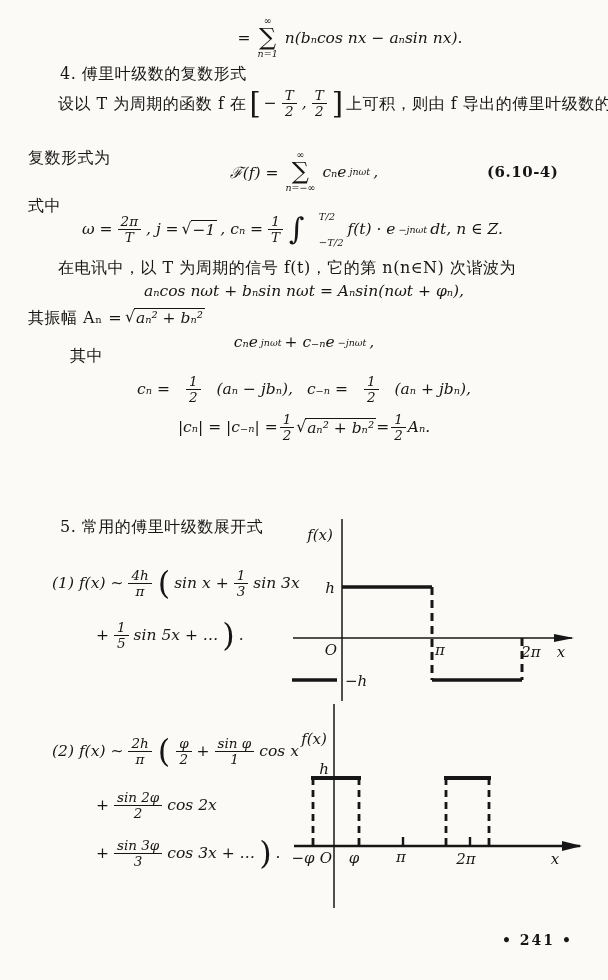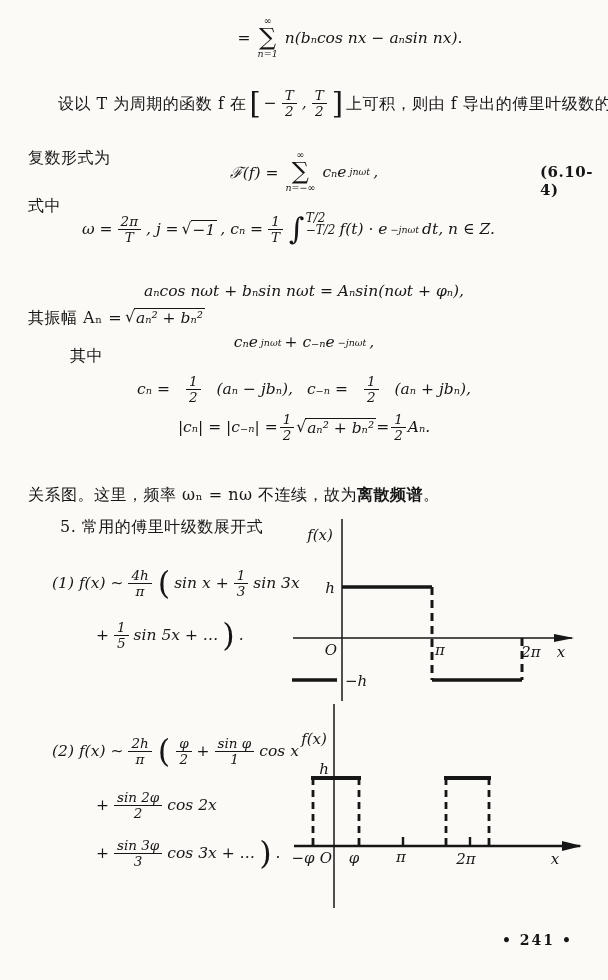--- a/index.html
+++ b/index.html
@@ -25,21 +25,21 @@
   .frac .fn{padding:0 3px;border-bottom:1.4px solid #161616;}
   .frac .fd{padding:0 3px;}
   .sum{display:inline-flex;flex-direction:column;align-items:center;line-height:1;margin:0 4px;font-style:normal;}
   .sum .sl{font-size:9.5px;line-height:1.1;font-style:italic;}
   .sum .ss{font-size:24px;line-height:.95;}
   .sqrt{display:inline-flex;align-items:flex-start;font-style:italic;}
   .sqrt .sv{font-style:normal;margin-right:-1px;}
   .sqrt .rad{border-top:1.4px solid #161616;padding:0 2px;}
   .intw{display:inline-flex;align-items:center;margin:0 1px;}
   .intw .is{font-size:30px;line-height:1;font-style:normal;}
-  .intw .il{display:flex;flex-direction:column;height:36px;font-size:12px;line-height:1;margin-left:1px;padding-top:2px;}
+  .intw .il{display:flex;flex-direction:column;justify-content:space-between;height:36px;font-size:10px;line-height:1;margin-left:14px;padding-top:2px;}
   .bk{font-size:29px;font-weight:300;line-height:.9;font-style:normal;}
   .bigp{font-size:32px;font-weight:300;line-height:.9;font-style:normal;margin:0 1px;}
   .eqtag{font-style:normal;font-size:15px;font-weight:bold;letter-spacing:.5px;}
   .pagenum{font-size:14px;font-weight:bold;letter-spacing:2px;font-style:normal;}
   svg line,svg polyline{stroke:#161616;}
   svg text{fill:#161616;font-family:"DejaVu Serif","Liberation Serif",serif;font-style:italic;font-size:15px;}
 </style>
 </head>
 <body>
 
@@ -48,20 +48,21 @@
   <div class="abs row math" style="top:16px;left:0;right:0;justify-content:center;transform:translateX(46px);">
     <span>=</span>
     <span class="sum">
       <span class="sl">∞</span>
       <span class="ss">∑</span>
       <span class="sl">n=1</span>
     </span>
     <span>n(bₙcos nx − aₙsin nx).</span>
   </div>
 
+  <div class="abs cjk" style="left:60px;top:62px;">4. 傅里叶级数的复数形式</div>
 
   <div class="abs row" style="left:58px;top:88px;">
     <span class="cjk">设以 T 为周期的函数 f 在</span>
     <span class="bk">[</span>
     <span class="math">−</span>
     <span class="frac">
       <span class="fn">T</span>
       <span class="fd">2</span>
     </span>
     <span class="math">,</span>
@@ -78,21 +79,21 @@
     <span>ℱ(f) =</span>
     <span class="sum">
       <span class="sl">∞</span>
       <span class="ss">∑</span>
       <span class="sl">n=−∞</span>
     </span>
     <span>cₙe</span>
       <sup>jnωt</sup>
     <span>,</span>
   </div>
-  <div class="abs eqtag" style="left:540px;top:163px;">(6.10-4)</div>
+  <div class="abs eqtag" style="left:487px;top:163px;">(6.10-4)</div>
 
   <div class="abs cjk" style="left:28px;top:194px;">式中</div>
 
   <div class="abs row math" style="left:82px;top:210px;">
     <span>ω =</span>
     <span class="frac">
       <span class="fn">2π</span>
       <span class="fd">T</span>
     </span>
     <span>,  j =</span>
@@ -110,20 +111,21 @@
       <span class="il">
         <span>T/2</span>
         <span>−T/2</span>
       </span>
     </span>
     <span>f(t) · e</span>
       <sup>−jnωt</sup>
     <span>dt,  n ∈ Z.</span>
   </div>
 
+  <div class="abs cjk" style="left:58px;top:256px;">在电讯中，以 T 为周期的信号 f(t)，它的第 n(n∈N) 次谐波为</div>
 
   <div class="abs row math" style="top:282px;left:0;right:0;justify-content:center;">
     <span>aₙcos nωt + bₙsin nωt = Aₙsin(nωt + φₙ),</span>
   </div>
 
   <div class="abs row" style="left:28px;top:306px;">
     <span class="cjk">其振幅  Aₙ =</span>
     <span class="sqrt math">
       <span class="sv">√</span>
       <span class="rad">aₙ² + bₙ²</span>
@@ -166,23 +168,20 @@
       <span class="rad">aₙ² + bₙ²</span>
     </span>
     <span>=</span>
     <span class="frac">
       <span class="fn">1</span>
       <span class="fd">2</span>
     </span>
     <span>Aₙ.</span>
   </div>
 
-  <div class="abs cjk" style="left:28px;top:483px;white-space:nowrap;">
-    <span>关系图。这里，频率 ωₙ = nω 不连续，故为</span><span class="bold">离散频谱</span><span>。</span>
-  </div>
 
   <div class="abs cjk" style="left:60px;top:515px;">5. 常用的傅里叶级数展开式</div>
 
   <div class="abs row math" style="left:52px;top:568px;">
     <span>(1) f(x) ∼</span>
     <span class="frac">
       <span class="fn">4h</span>
       <span class="fd">π</span>
     </span>
     <span class="bigp">(</span>

